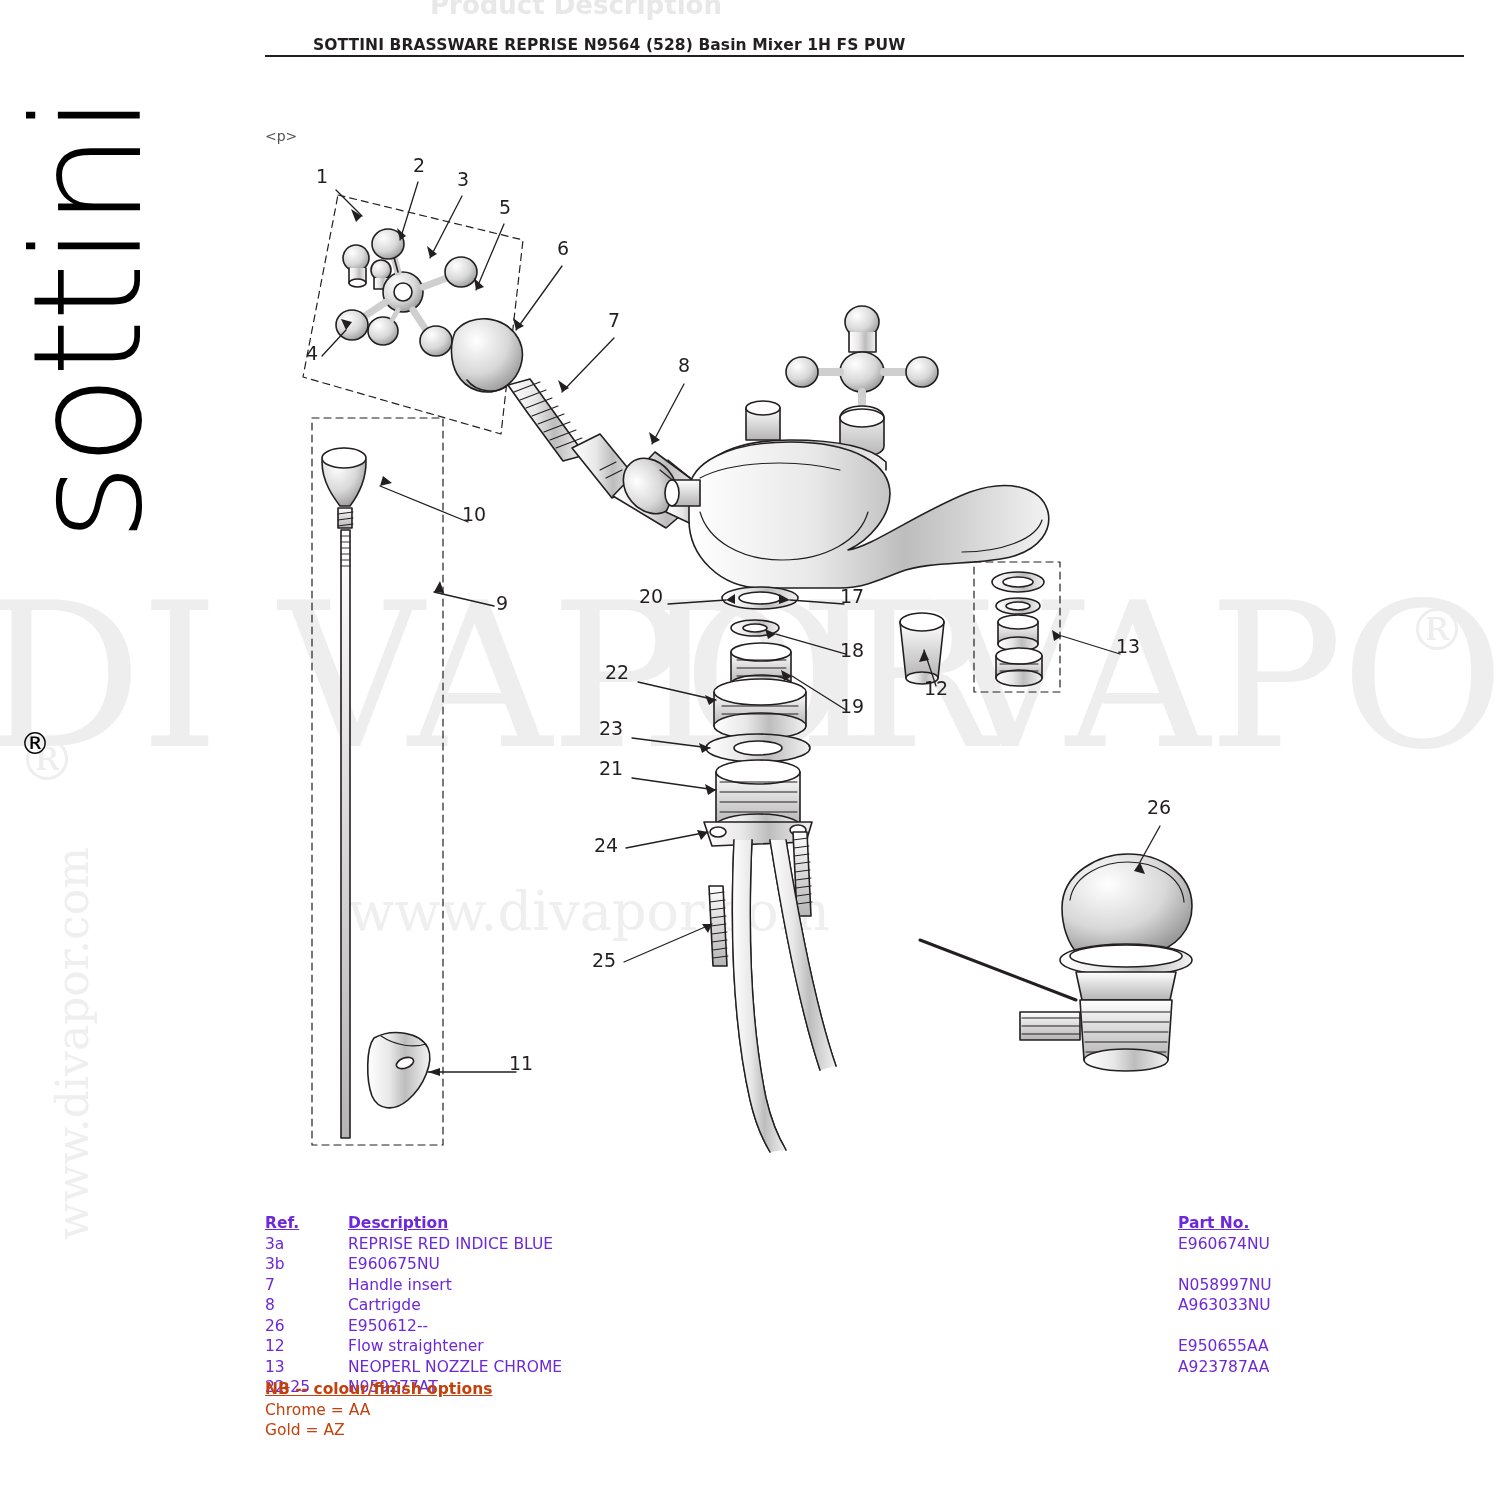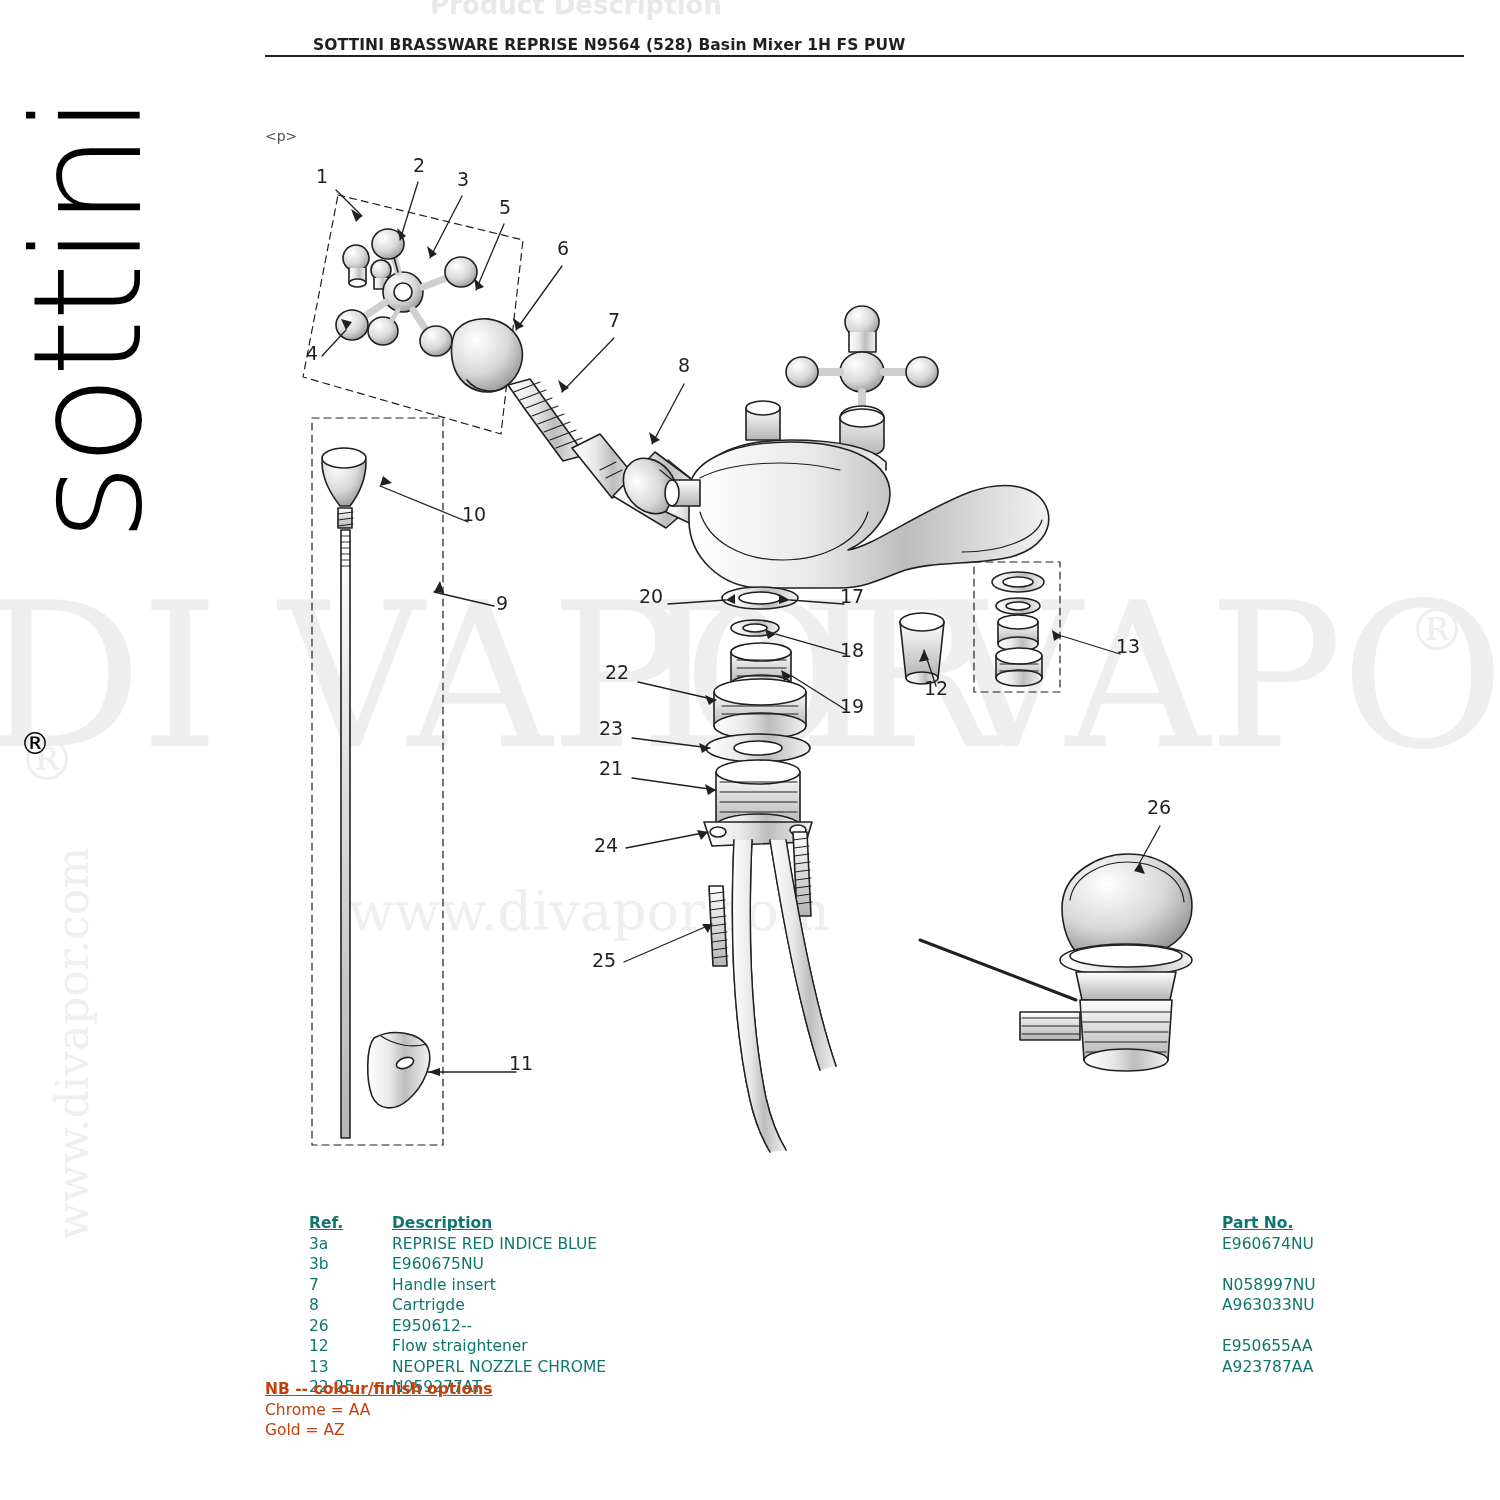--- a/index.html
+++ b/index.html
@@ -159,22 +159,21 @@
     z-index: 2;
   }
 
   
   .parts-table {
     position: absolute;
     left: 265px;
     top: 1214px;
     z-index: 4;
     font-size: 15.5px;
-    color: #0f766e;
-    margin-left: 44px;
+    color: #6d28d9;
   }
   .parts-table .row {
     display: flex;
     height: 20.5px;
     align-items: flex-start;
   }
   .col-ref { width: 83px; }
   .col-desc { width: 830px; }
   .col-part { width: 200px; }
   .hdr {

